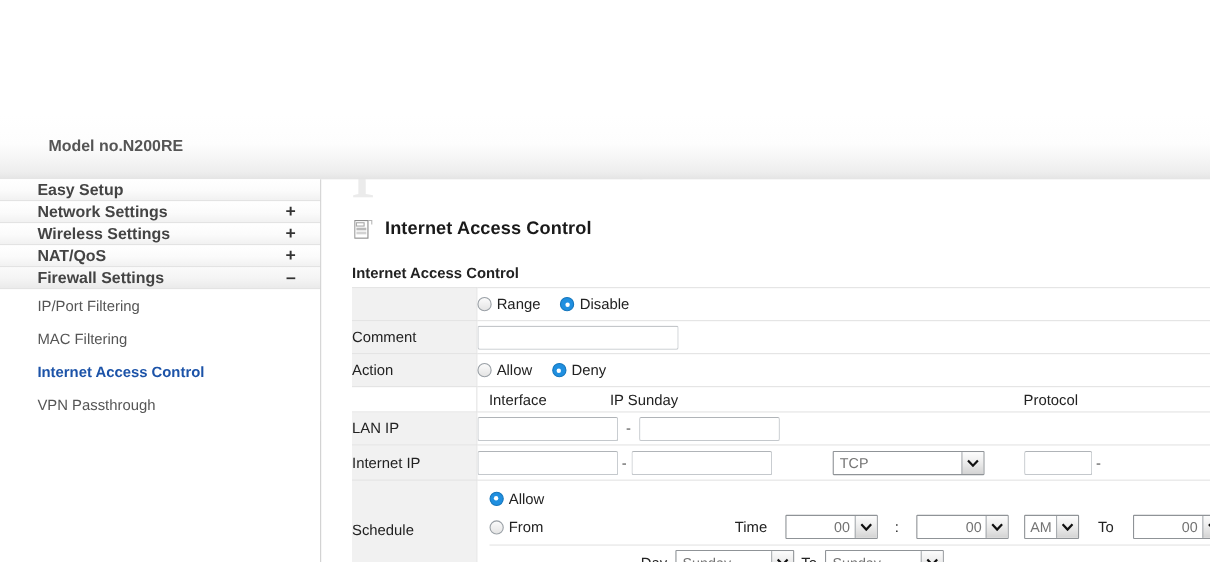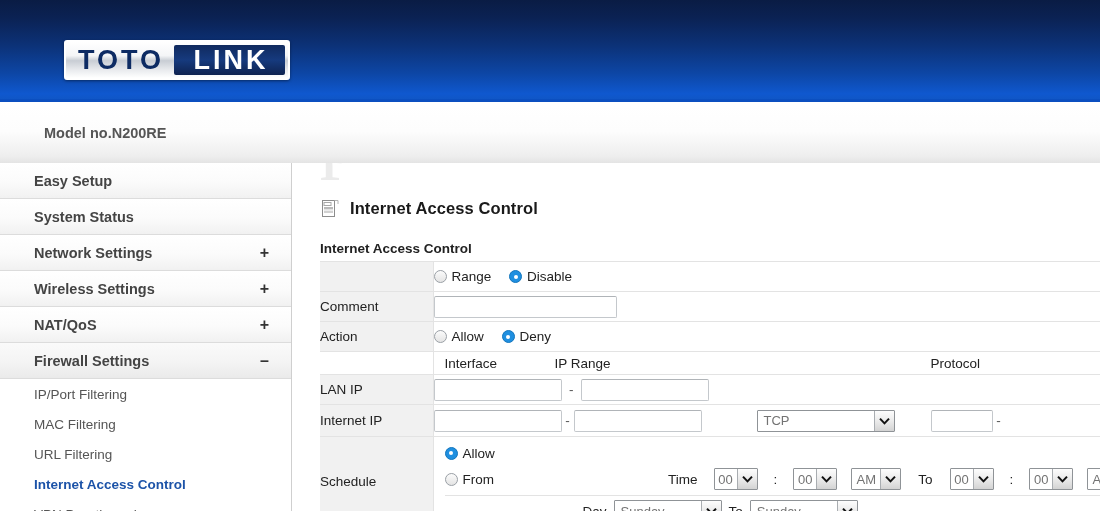--- a/index.html
+++ b/index.html
@@ -121,21 +121,21 @@
   .sidebar {
     position: absolute;
     left: 0; top: 163px;
     width: 292px;
     height: 348px;
     background: #ffffff;
     border-right: 1px solid #cfcfcf;
     z-index: 12;
   }
   .nav-top {
-    height: 36px;
+    height: 20px;
     display: flex;
     align-items: center;
     justify-content: space-between;
     padding: 0 22px 0 34px;
     border-bottom: 1px solid #dcdcdc;
     background: linear-gradient(to bottom, #ffffff 0%, #fbfbfb 55%, #f1f1f1 100%);
     font-size: 14.5px;
     font-weight: bold;
     color: #444444;
     cursor: pointer;
@@ -290,21 +290,21 @@
   .sel .arw {
     width: 20px;
     display: flex;
     align-items: center;
     justify-content: center;
     background: linear-gradient(to bottom, #fdfdfd 0%, #ebebeb 50%, #d3d3d3 100%);
     border-left: 1px solid #a9adb1;
   }
   .sel .arw svg { display: block; }
   .sel-proto .txtv { width: 116px; }
-  .sel-hm .txtv { width: 22px; justify-content: center; padding: 0 3px; }
+  .sel-hm .txtv { width: 22px; justify-content: center; padding: 0 3px; margin-left: 40px; }
   .sel-ap .txtv { width: 28px; justify-content: center; padding: 0 3px; }
   .sel-day .txtv { width: 86px; }
 
   .colhead {
     height: 22px;
     display: flex;
     align-items: center;
     font-size: 13.5px;
     color: #222;
     padding-left: 11px;
@@ -329,40 +329,30 @@
   .lead { margin-right: 2px; color:#222; }
   .colon { padding: 0 2px; }
 </style>
 </head>
 <body>
 
 <div id="page">
 
   <div class="watermark">SetupRouter.com</div>
 
-  <div class="banner">
-    <div class="logo">
-      <div class="logo-toto">TOTO</div>
-      <div class="logo-link">LINK</div>
-    </div>
-  </div>
 
   <div class="modelbar"></div>
   <div class="model-text">Model no.N200RE</div>
 
   <nav class="sidebar">
     <div class="nav-top">
       <span>Easy Setup</span>
       <span class="nav-sign"></span>
     </div>
     <div class="nav-top">
-      <span>System Status</span>
-      <span class="nav-sign"></span>
-    </div>
-    <div class="nav-top">
       <span>Network Settings</span>
       <span class="nav-sign">+</span>
     </div>
     <div class="nav-top">
       <span>Wireless Settings</span>
       <span class="nav-sign">+</span>
     </div>
     <div class="nav-top">
       <span>NAT/QoS</span>
       <span class="nav-sign">+</span>
@@ -370,23 +360,20 @@
     <div class="nav-top expanded">
       <span>Firewall Settings</span>
       <span class="nav-sign">–</span>
     </div>
 
     <div class="nav-sub">
       <span>IP/Port Filtering</span>
     </div>
     <div class="nav-sub">
       <span>MAC Filtering</span>
-    </div>
-    <div class="nav-sub">
-      <span>URL Filtering</span>
     </div>
     <div class="nav-sub active">
       <span>Internet Access Control</span>
     </div>
     <div class="nav-sub">
       <span>VPN Passthrough</span>
     </div>
   </nav>
 
   <main class="content">
@@ -442,21 +429,21 @@
               <span class="radio on"></span><span>Deny</span>
             </span>
           </td>
         </tr>
 
         <tr>
           <td style="background:#ffffff;border-right:1px solid #e3e3e3;"></td>
           <td colspan="4" style="padding:0;">
             <div style="display:flex;align-items:center;height:22px;">
               <div class="colhead ch-if">Interface</div>
-              <div class="colhead ch-ip">IP Range</div>
+              <div class="colhead ch-ip">IP Sunday</div>
               <div class="colhead">Protocol</div>
             </div>
           </td>
         </tr>
 
         <tr>
           <td class="lbl">
             <span>LAN IP</span>
           </td>
           <td class="val row-h" colspan="4">

